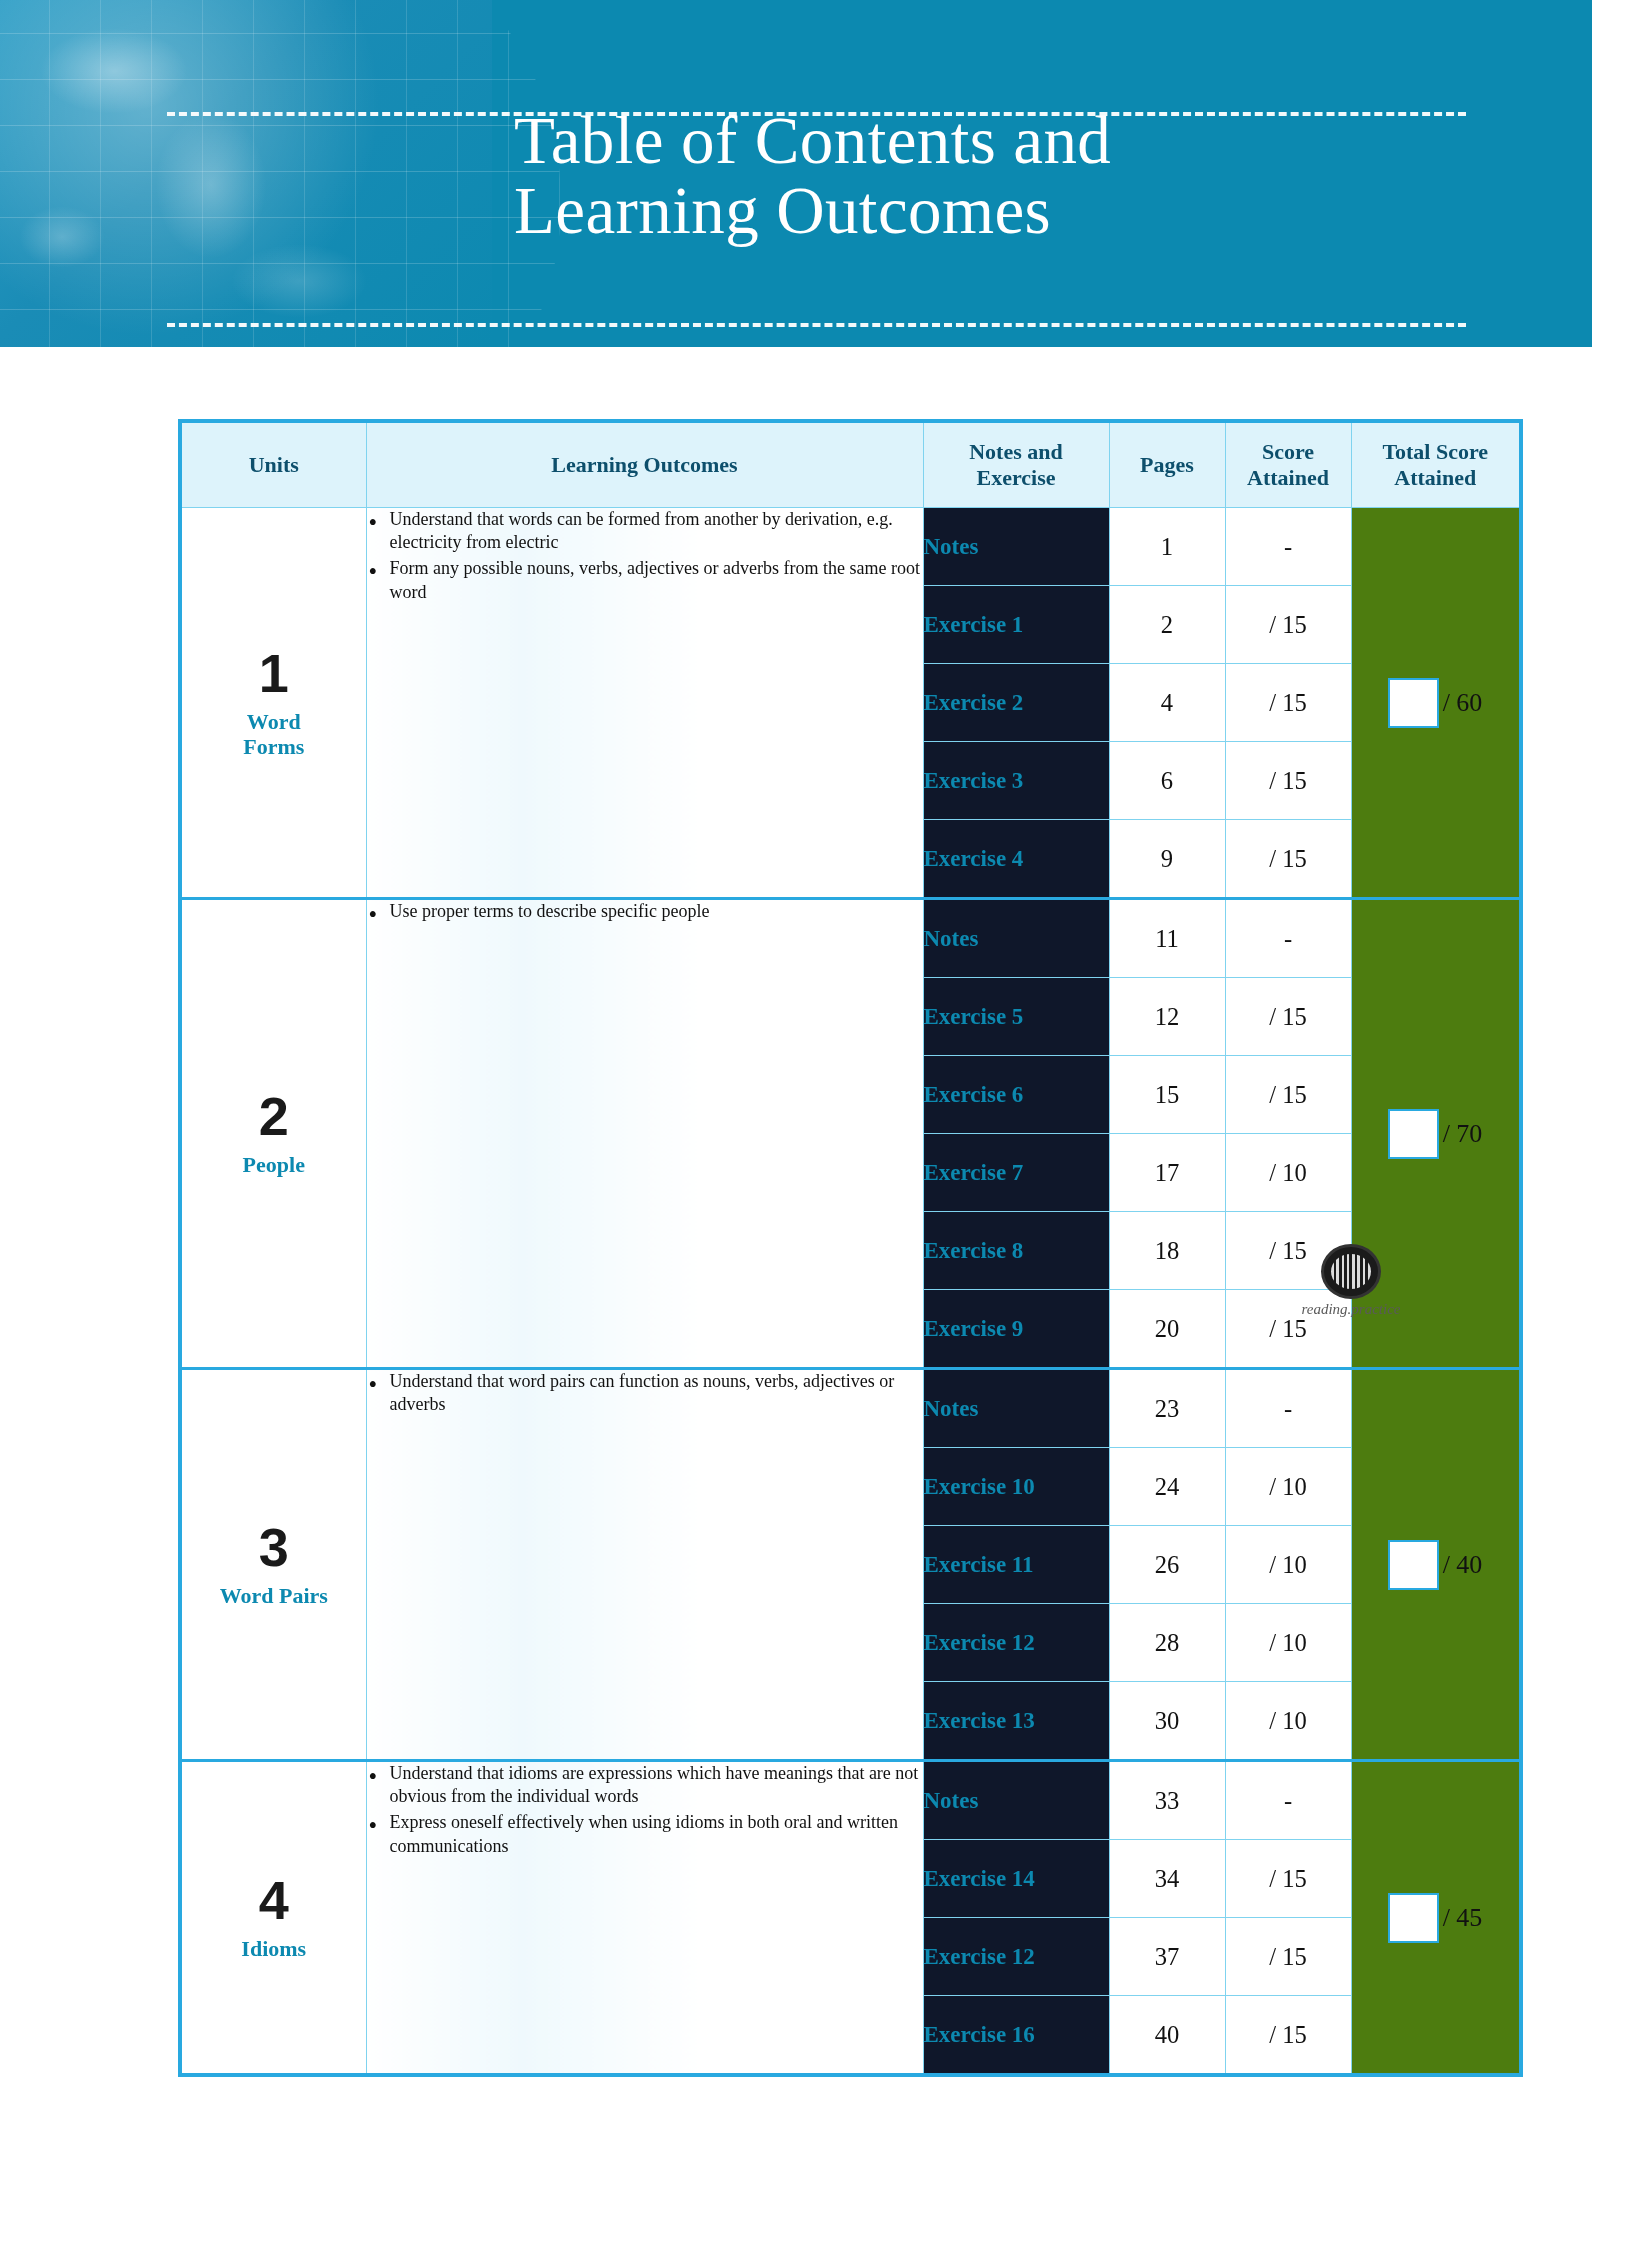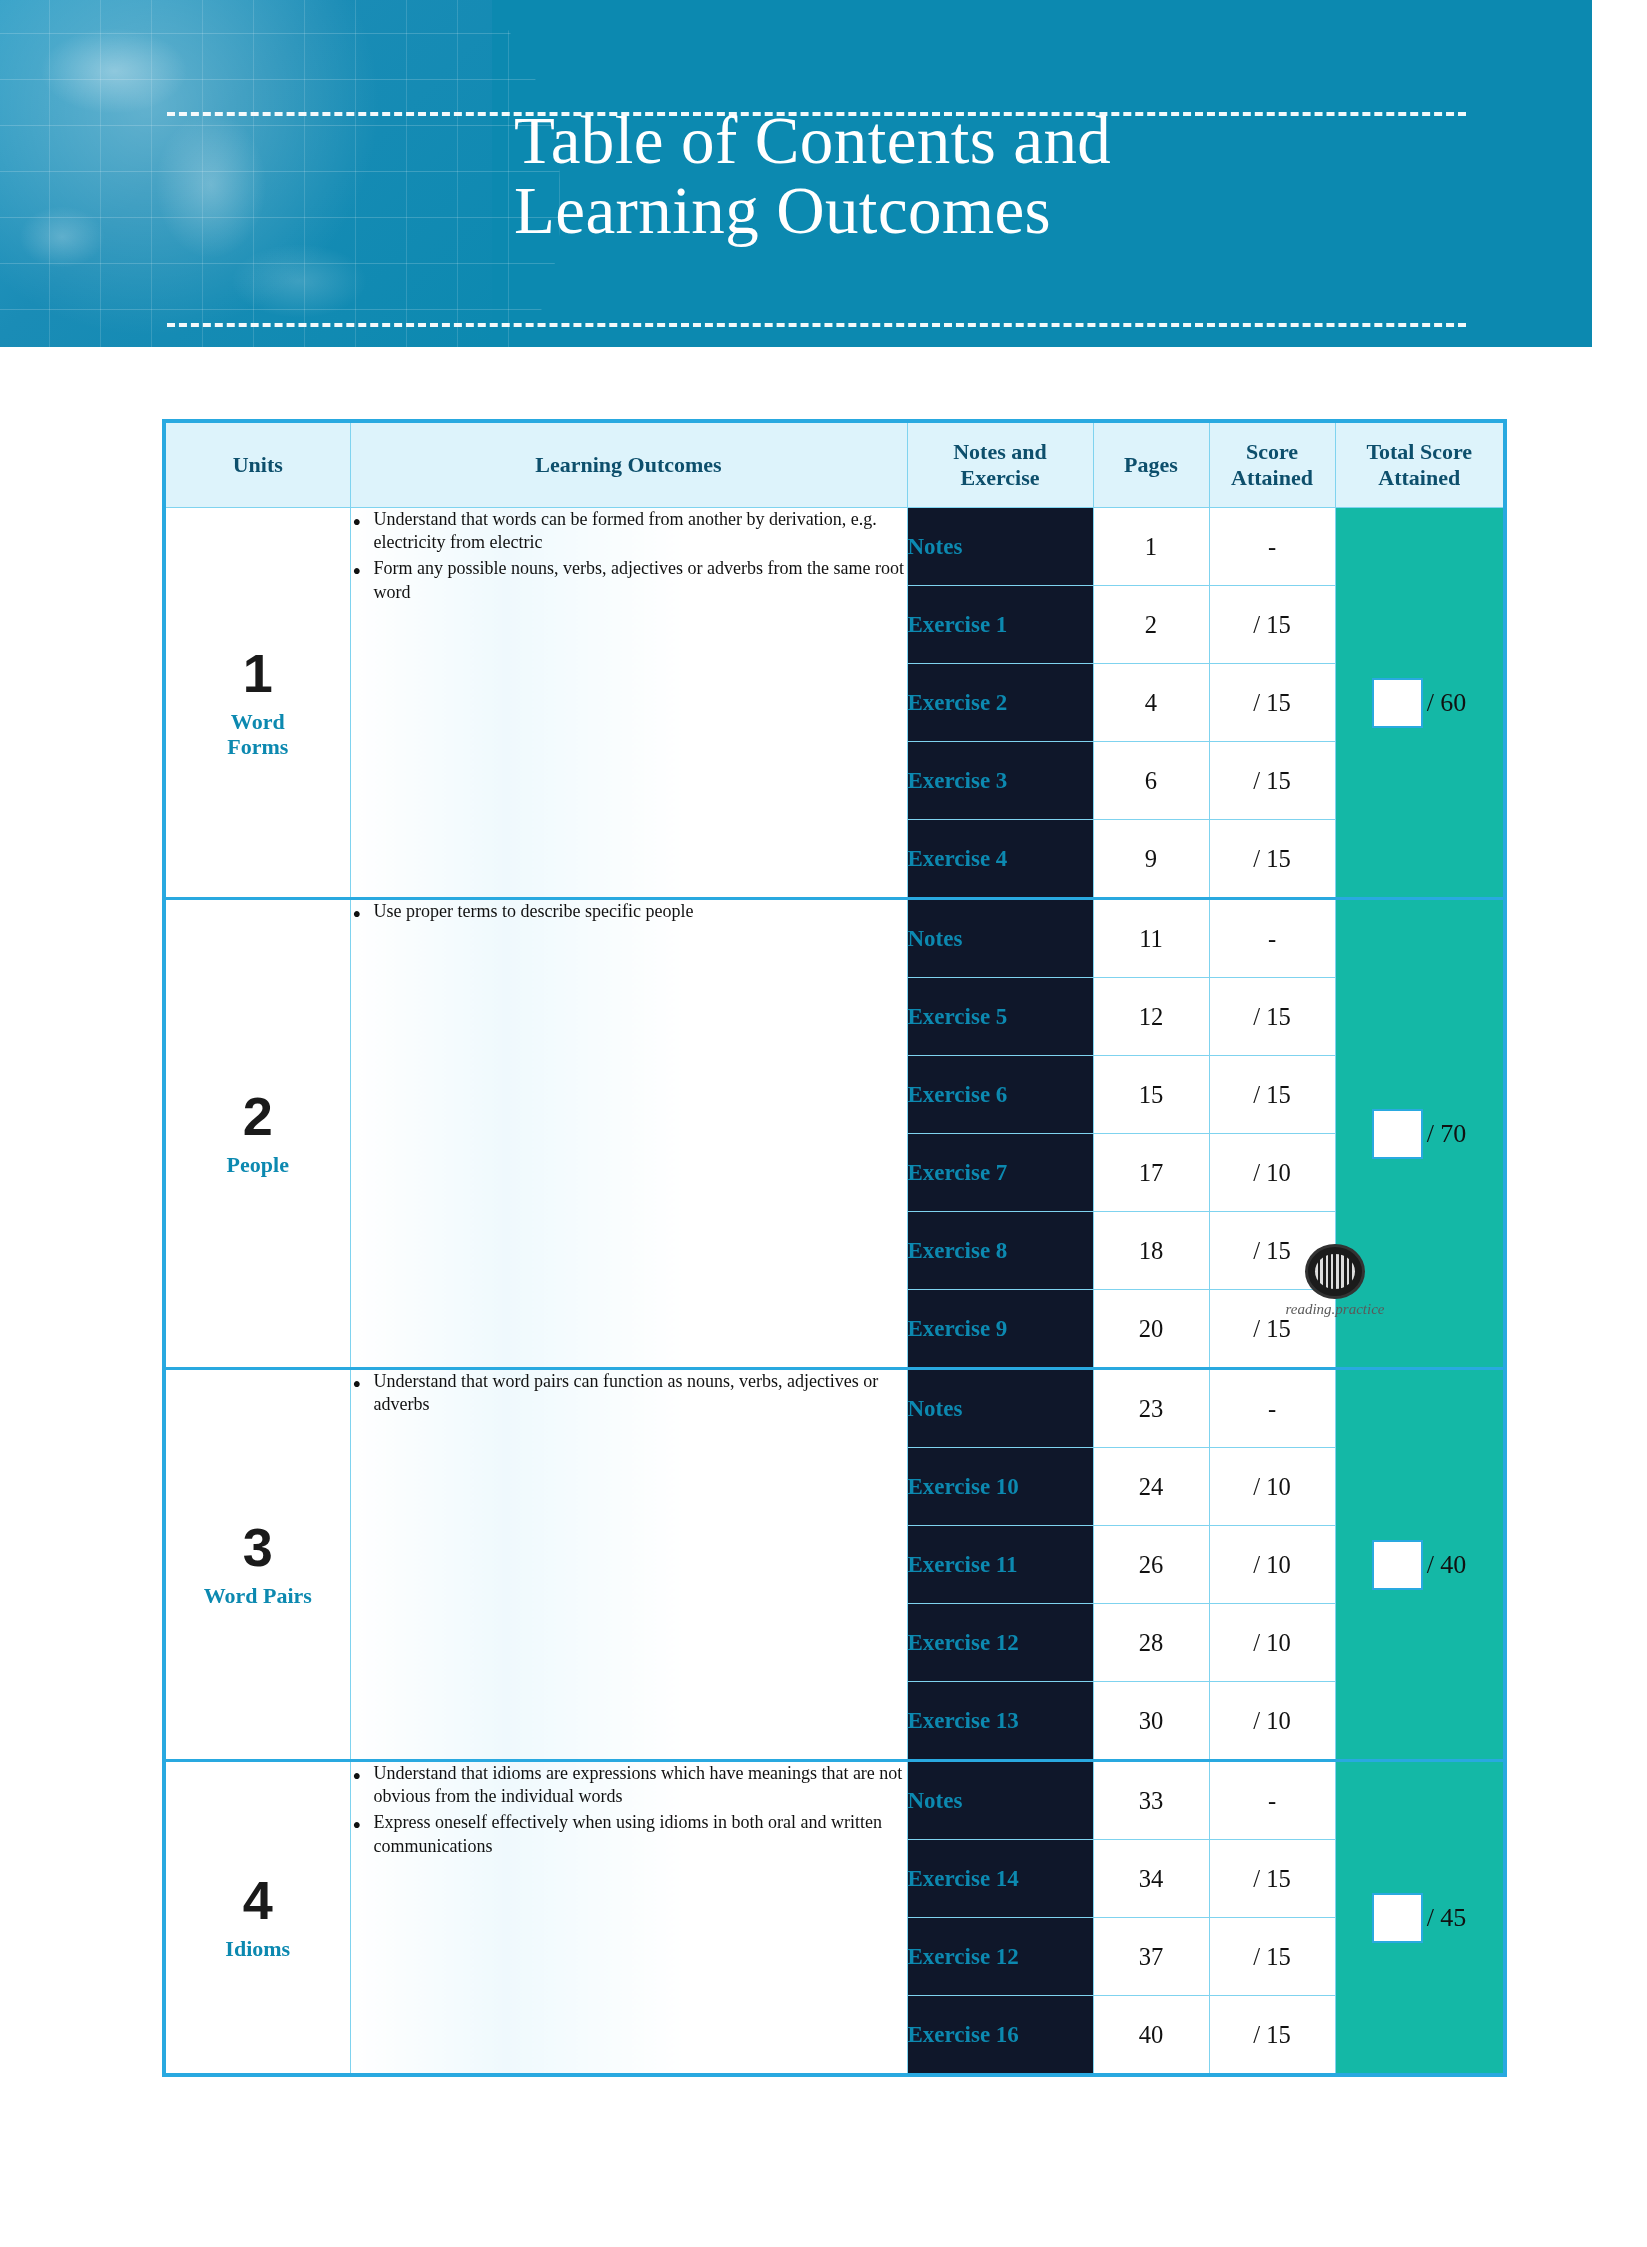--- a/index.html
+++ b/index.html
@@ -73,21 +73,21 @@
     height: 0;
     border-top: 4.4px dashed #ffffff;
     opacity: 0.95;
   }
   .dash-top { left: 167px; top: 112px; width: 1299px; }
   .dash-bottom { left: 167px; top: 323px; width: 1299px; }
 
   
   .table-wrap {
     position: absolute;
-    left: 162px;
+    left: 178px;
     top: 419px;
     width: 1064px;
   }
   table.toc {
     border-collapse: collapse;
     width: 1340px;
     table-layout: fixed;
     border: 4.4px solid #29a9e0;
   }
   table.toc td, table.toc th {
@@ -177,21 +177,21 @@
   td.score-cell {
     text-align: center;
     font-size: 24.6px;
     color: #111;
     background: #ffffff;
     padding-left: 23px;
   }
   td.total-cell {
     text-align: center;
     vertical-align: middle;
-    background: #14b8a6;
+    background: #4d7c0f;
     margin-left: 8px;
   }
   .total-inner {
     display: flex;
     align-items: center;
     justify-content: center;
     gap: 3.5px;
   }
   .score-box {
     width: 47px;

